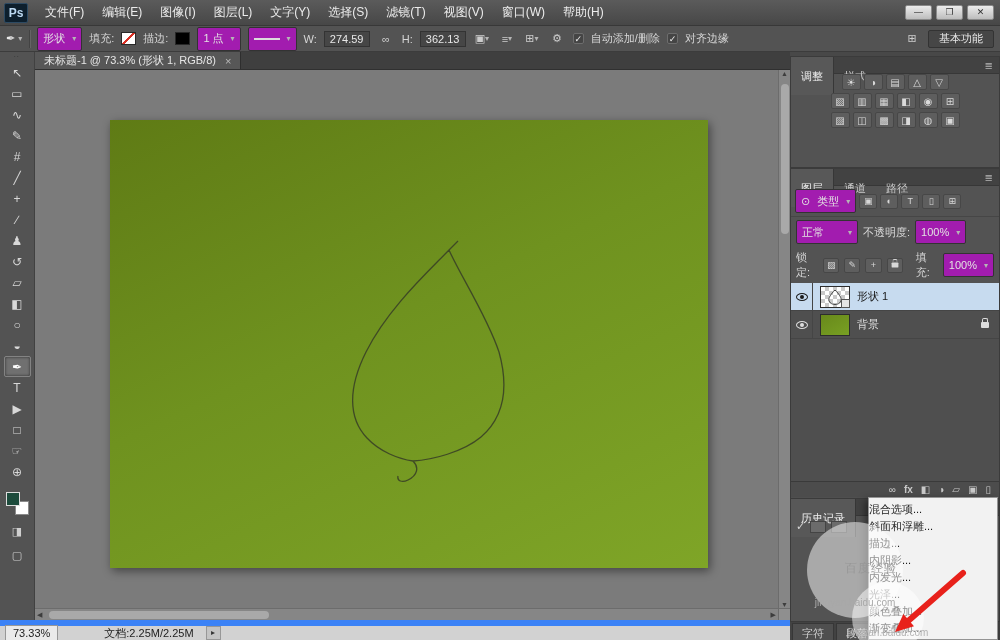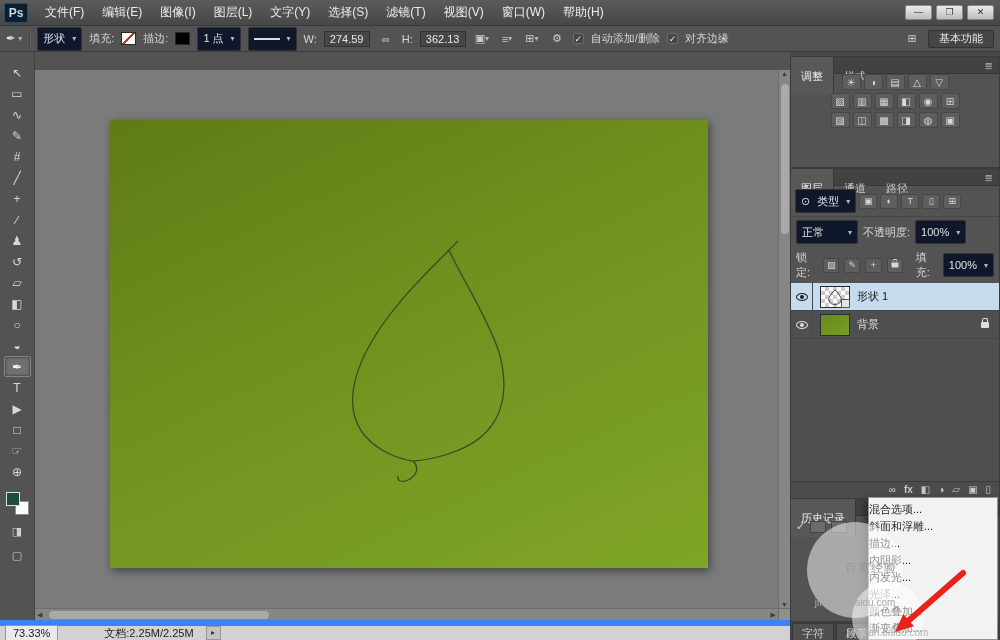--- a/index.html
+++ b/index.html
@@ -15,21 +15,21 @@
   .menus{display:flex}
   .menu-item{padding:5px 9px;color:#ececec;font-size:12px}
   .win-controls{margin-left:auto;display:flex;gap:4px;margin-right:6px}
   .win-btn{width:27px;height:15px;background:linear-gradient(#ececec,#bdbdbd);border:1px solid #8a8a8a;border-radius:2px;
     color:#333;font-size:9px;line-height:13px;text-align:center}
 
   
   .optionsbar{position:absolute;left:0;top:26px;width:1000px;height:26px;background:#535353;border-bottom:1px solid #3c3c3c;
     display:flex;align-items:center;gap:7px;padding:0 6px}
   .vsep{width:1px;height:18px;background:#434343;box-shadow:1px 0 0 #646464}
-  .dd{background:#0f172a;border:1px solid #333;border-radius:2px;height:17px;display:inline-flex;align-items:center;
+  .dd{background:#a21caf;border:1px solid #333;border-radius:2px;height:17px;display:inline-flex;align-items:center;
     padding:11px 5px;gap:7px;color:#e2e2e2}
   .caret{font-size:8px;color:#b5b5b5}
   .swatch{width:15px;height:13px;border:1px solid #282828}
   .fill-swatch{background:linear-gradient(135deg,#fff 42%,#d93025 42%,#d93025 58%,#fff 58%)}
   .stroke-swatch{background:#000}
   .valbox{background:#464646;border:1px solid #333;height:16px;padding:0 5px;min-width:46px;display:flex;align-items:center;color:#e8e8e8}
   .cb{width:11px;height:11px;background:#454545;border:1px solid #6d6d6d;border-radius:2px;color:#eee;font-size:9px;
     line-height:10px;text-align:center}
   .icon-btn{min-width:18px;height:18px;display:flex;align-items:center;justify-content:center;color:#cdcdcd;font-size:11px}
   .lbl{color:#d6d6d6}
@@ -195,20 +195,26 @@
     <span class="cb">✓</span>
     <span class="lbl">自动添加/删除</span>
     <span class="cb">✓</span>
     <span class="lbl">对齐边缘</span>
     <span class="icon-btn" style="margin-left:auto">⊞</span>
     <span class="ws-btn">
       <span>基本功能</span>
     </span>
   </div>
 
+  <div class="tabbar">
+    <div class="doc-tab">
+      <span>未标题-1 @ 73.3% (形状 1, RGB/8)</span>
+      <span class="tab-close">×</span>
+    </div>
+  </div>
 
   <div class="toolbar">
     <div class="grip">∙∙</div>
     <div class="tools">
 
     <div class="tool">↖</div>
         <div class="tool">▭</div>
         <div class="tool">∿</div>
         <div class="tool">✎</div>
         <div class="tool">#</div>

